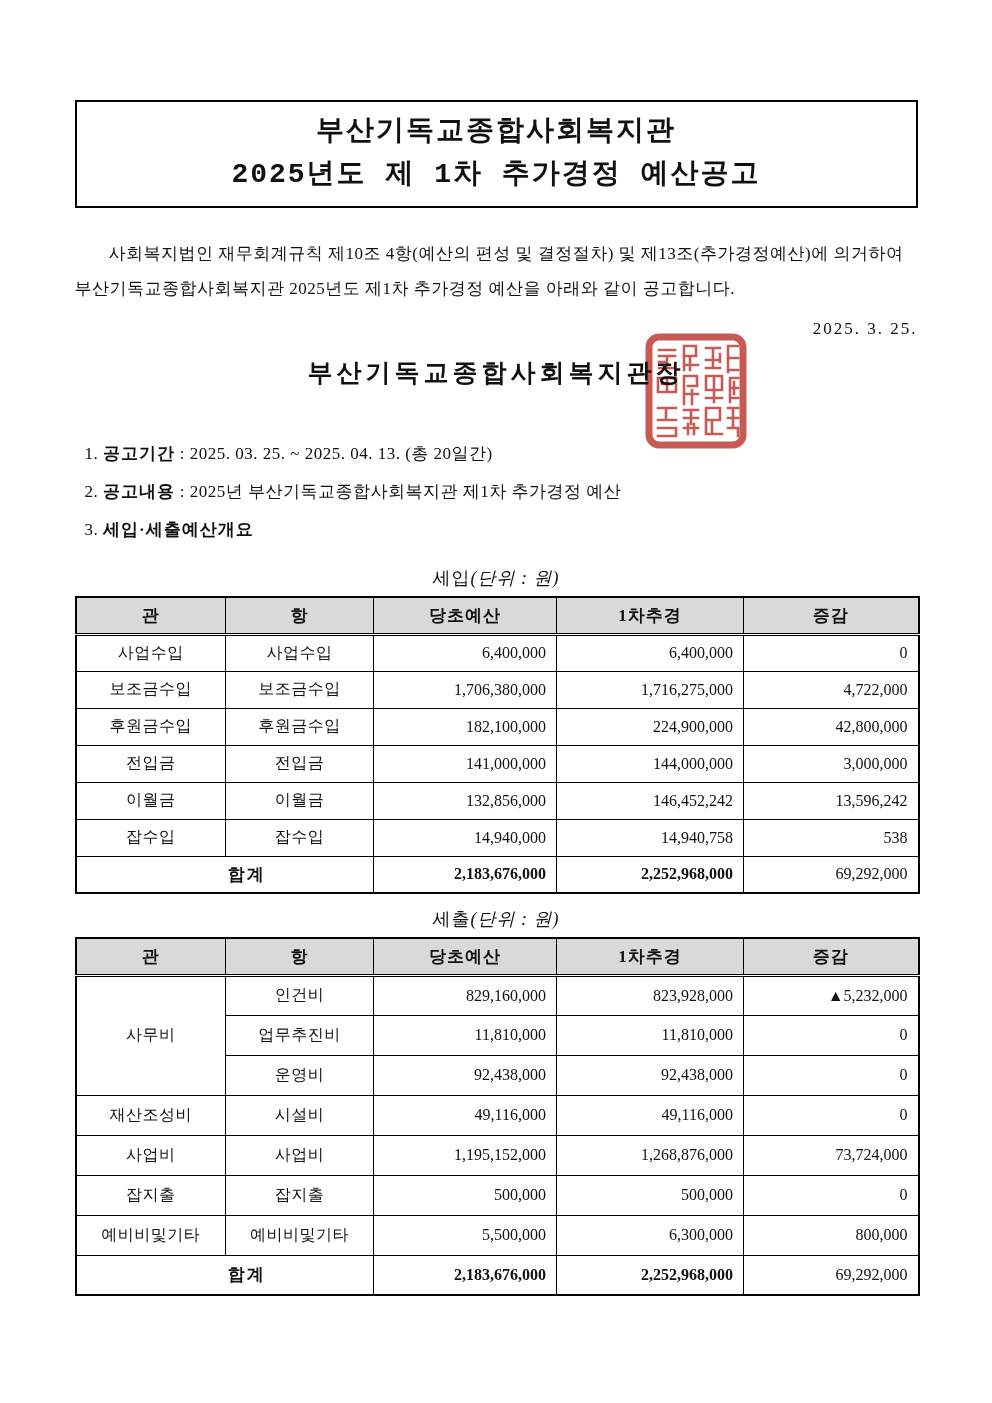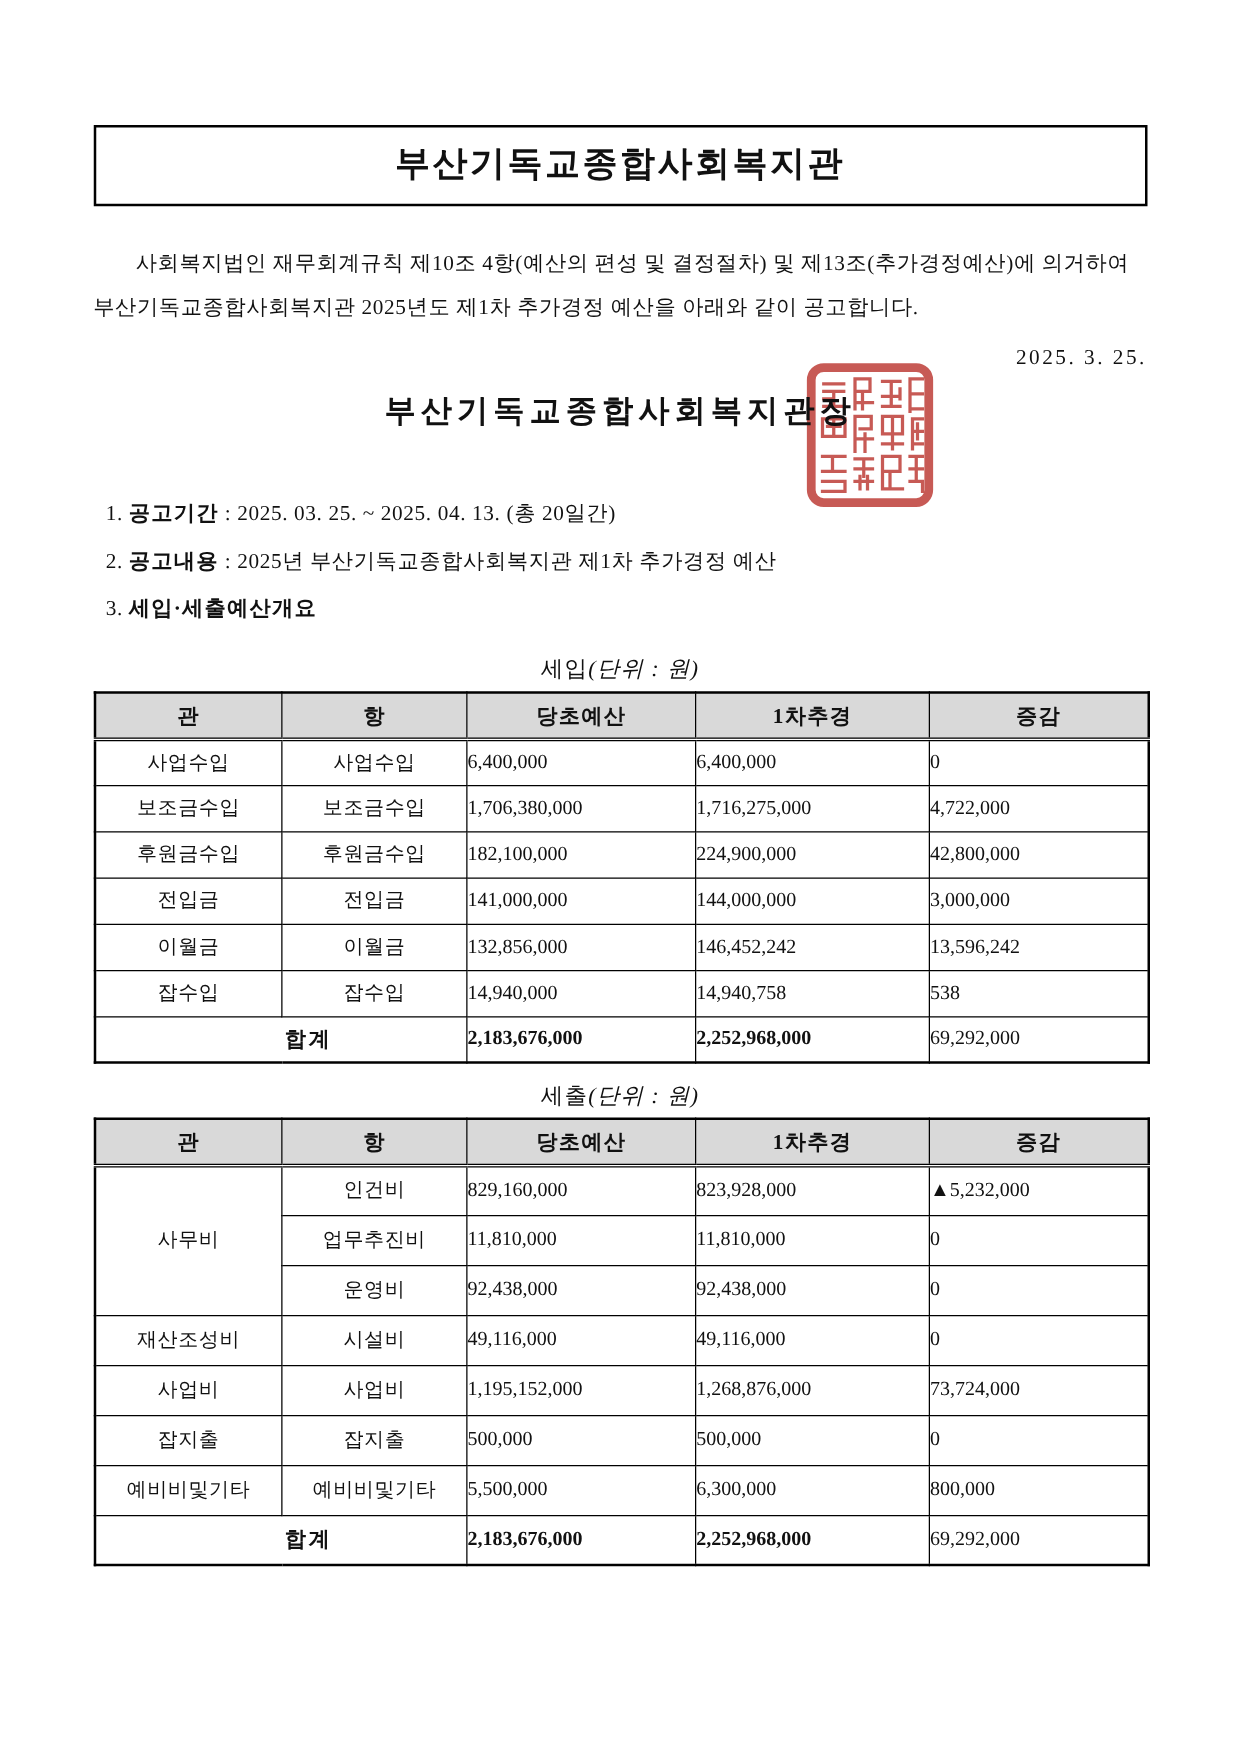--- a/index.html
+++ b/index.html
@@ -18,21 +18,21 @@
     margin-top: 100px;
     border: 2px solid #000;
     padding: 8px 0 10px 0;
     text-align: center;
   }
   .title-line {
     font-size: 28px;
     font-weight: bold;
     line-height: 43px;
     letter-spacing: 2px;
-    font-family: Liberation Serif, serif;
+    font-family: Liberation Mono, monospace;
   }
 
   
   .intro {
     margin-top: 28px;
     font-size: 17px;
     line-height: 35px;
     letter-spacing: 0.5px;
   }
   .intro .line1 { text-indent: 34px; }
@@ -73,36 +73,37 @@
     font-size: 17px;
     font-weight: bold;
     height: 37px;
     border-bottom: 3px double #000;
     letter-spacing: 1px;
   }
   td { font-size: 16px; }
   .t-income td { height: 37px; }
   .t-expense td { height: 40px; }
   td.cat { text-align: center; letter-spacing: 0.5px; }
-  td.num { text-align: left; padding-right: 10px; }
+  td.num { text-align: right; padding-right: 10px; }
   tr.total-row td.lab { text-align: center; font-weight: bold; font-size: 17px; letter-spacing: 2px; padding-left: 44px; }
   tr.total-row td.b { font-weight: bold; }
   col.c1 { width: 150px; }
   col.c2 { width: 148px; }
   col.c3 { width: 183px; }
   col.c4 { width: 187px; }
   col.c5 { width: 175px; }
 </style>
 </head>
 <body>
 
 <div class="page">
 
   <div class="title-box">
     <div class="title-line">부산기독교종합사회복지관</div>
+    <div class="title-line">2025년도 제 1차 추가경정 예산공고</div>
   </div>
 
   <div class="intro">
     <div class="line1">사회복지법인 재무회계규칙 제10조 4항(예산의 편성 및 결정절차) 및 제13조(추가경정예산)에 의거하여</div>
     <div class="line2">부산기독교종합사회복지관 2025년도 제1차 추가경정 예산을 아래와 같이 공고합니다.</div>
   </div>
 
   <div class="sign-block">
     <div class="date-line">2025. 3. 25.</div>
     <div class="signer-line">부산기독교종합사회복지관장</div>

